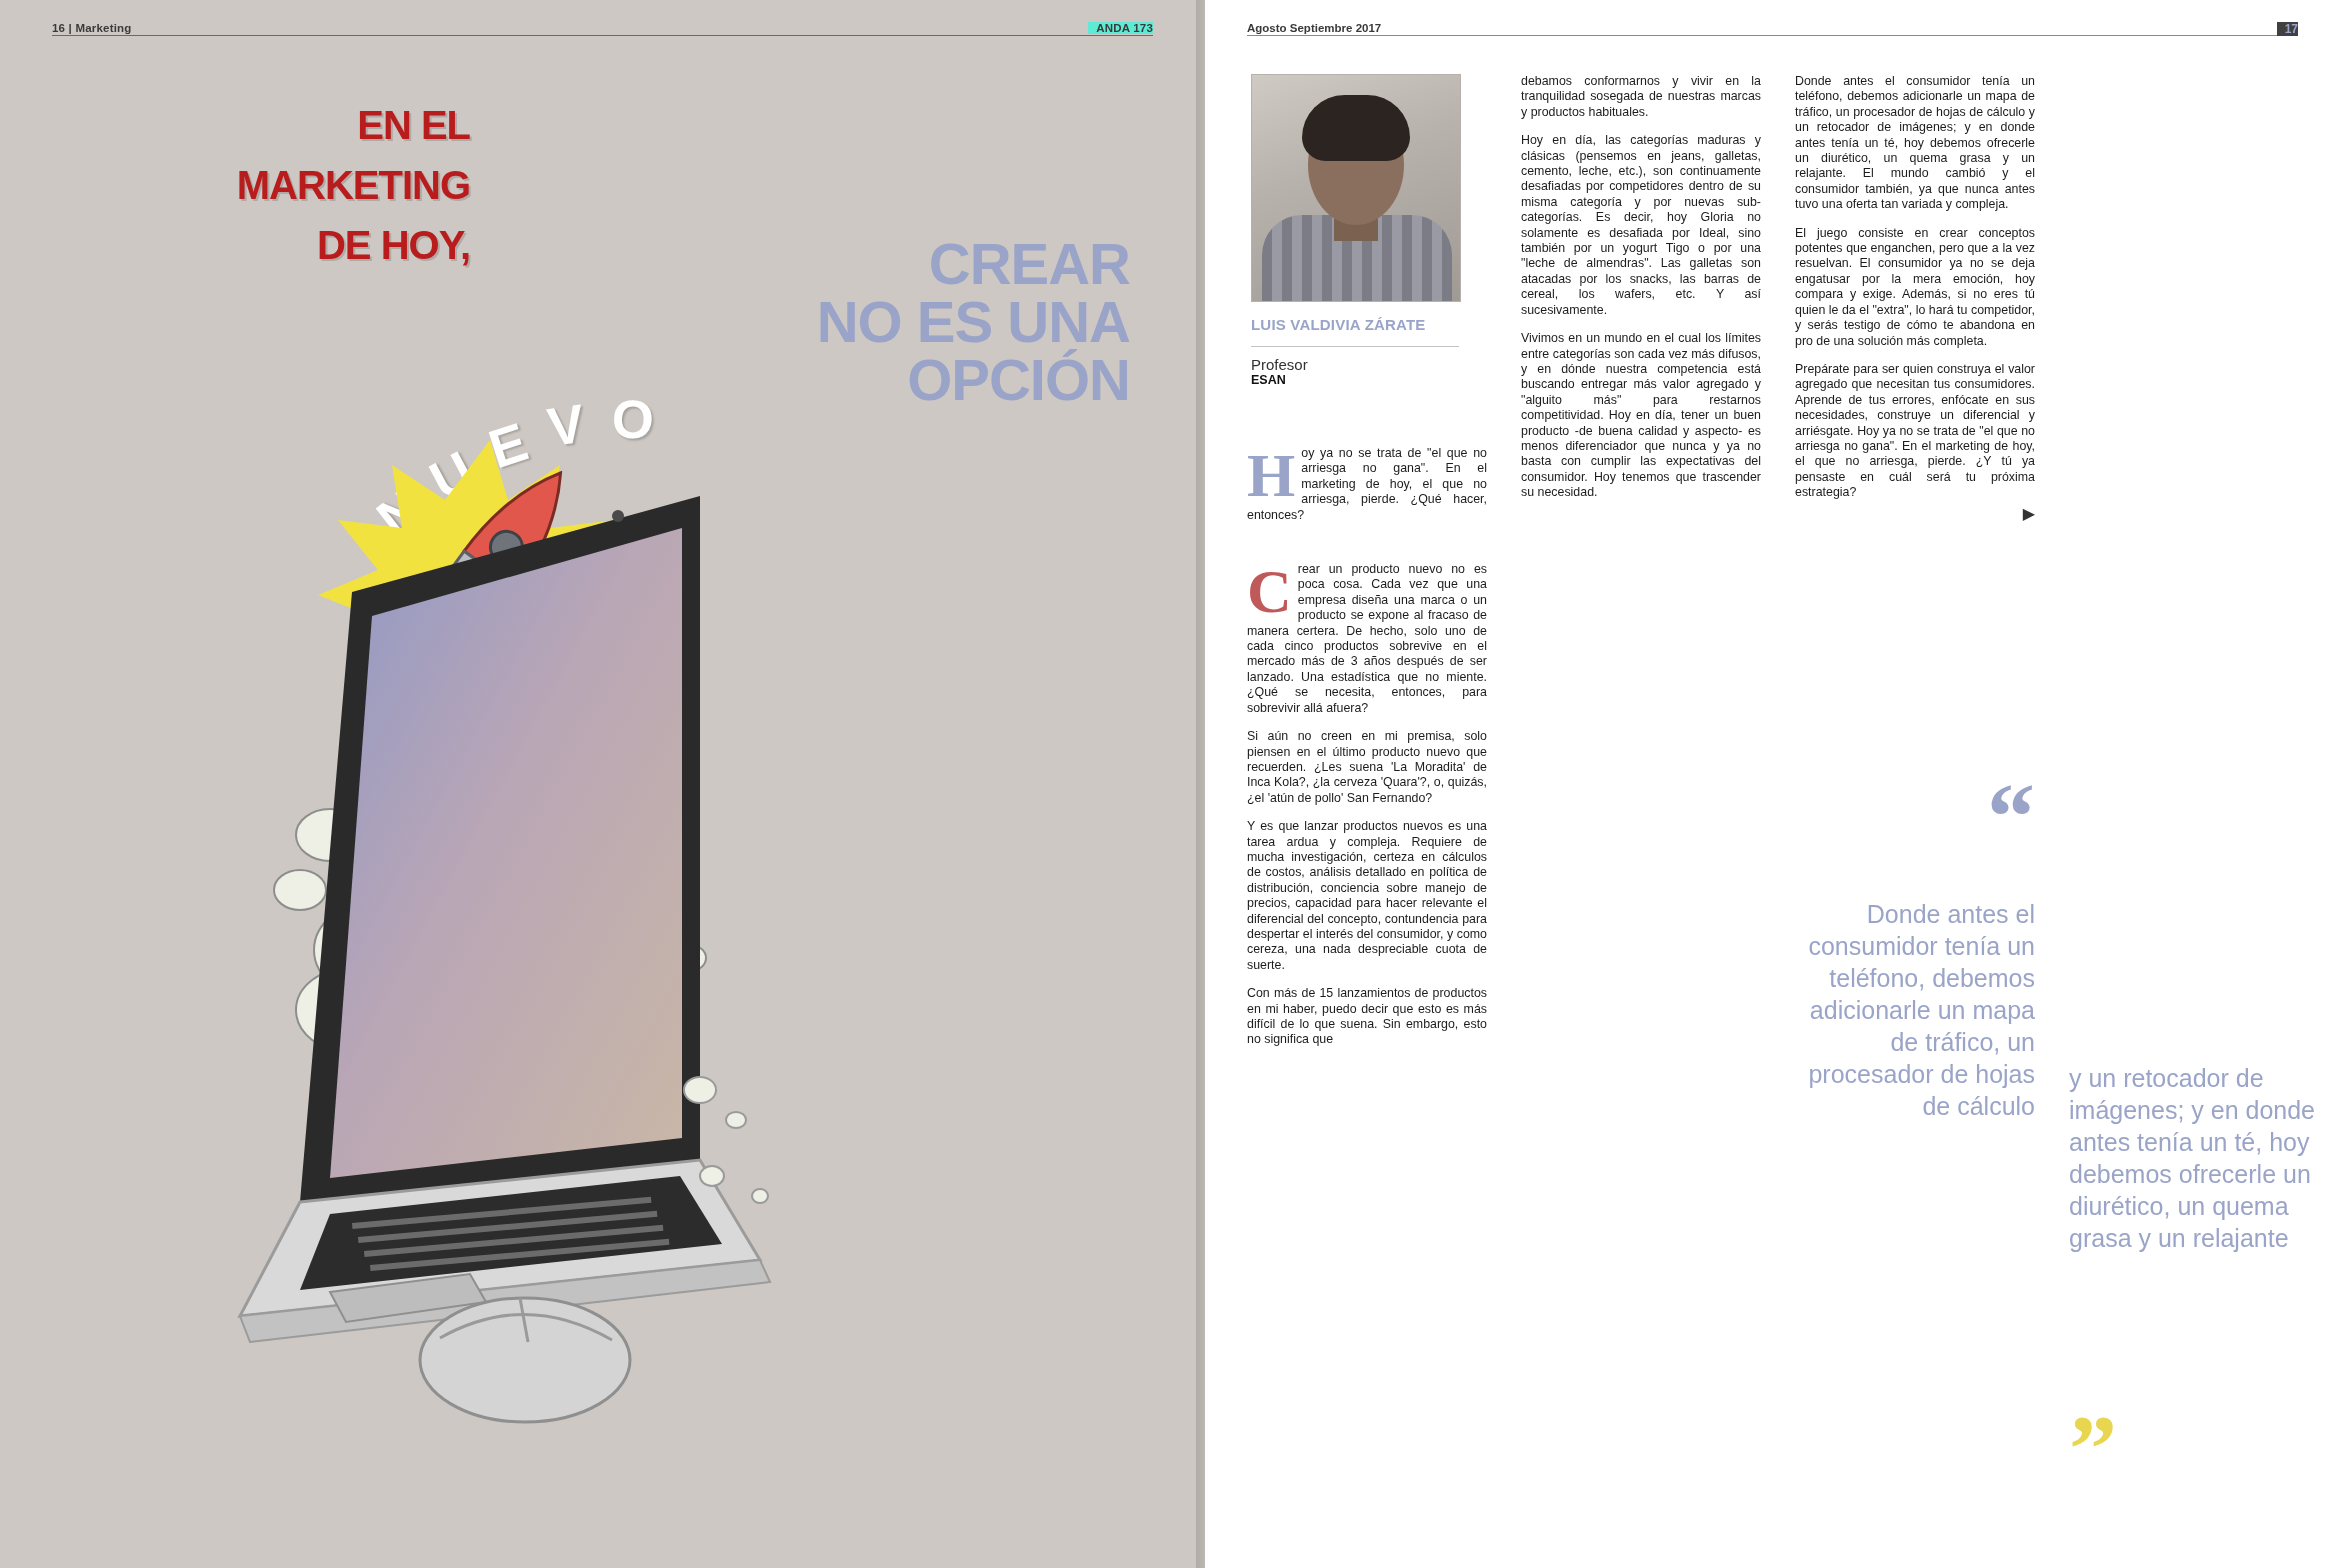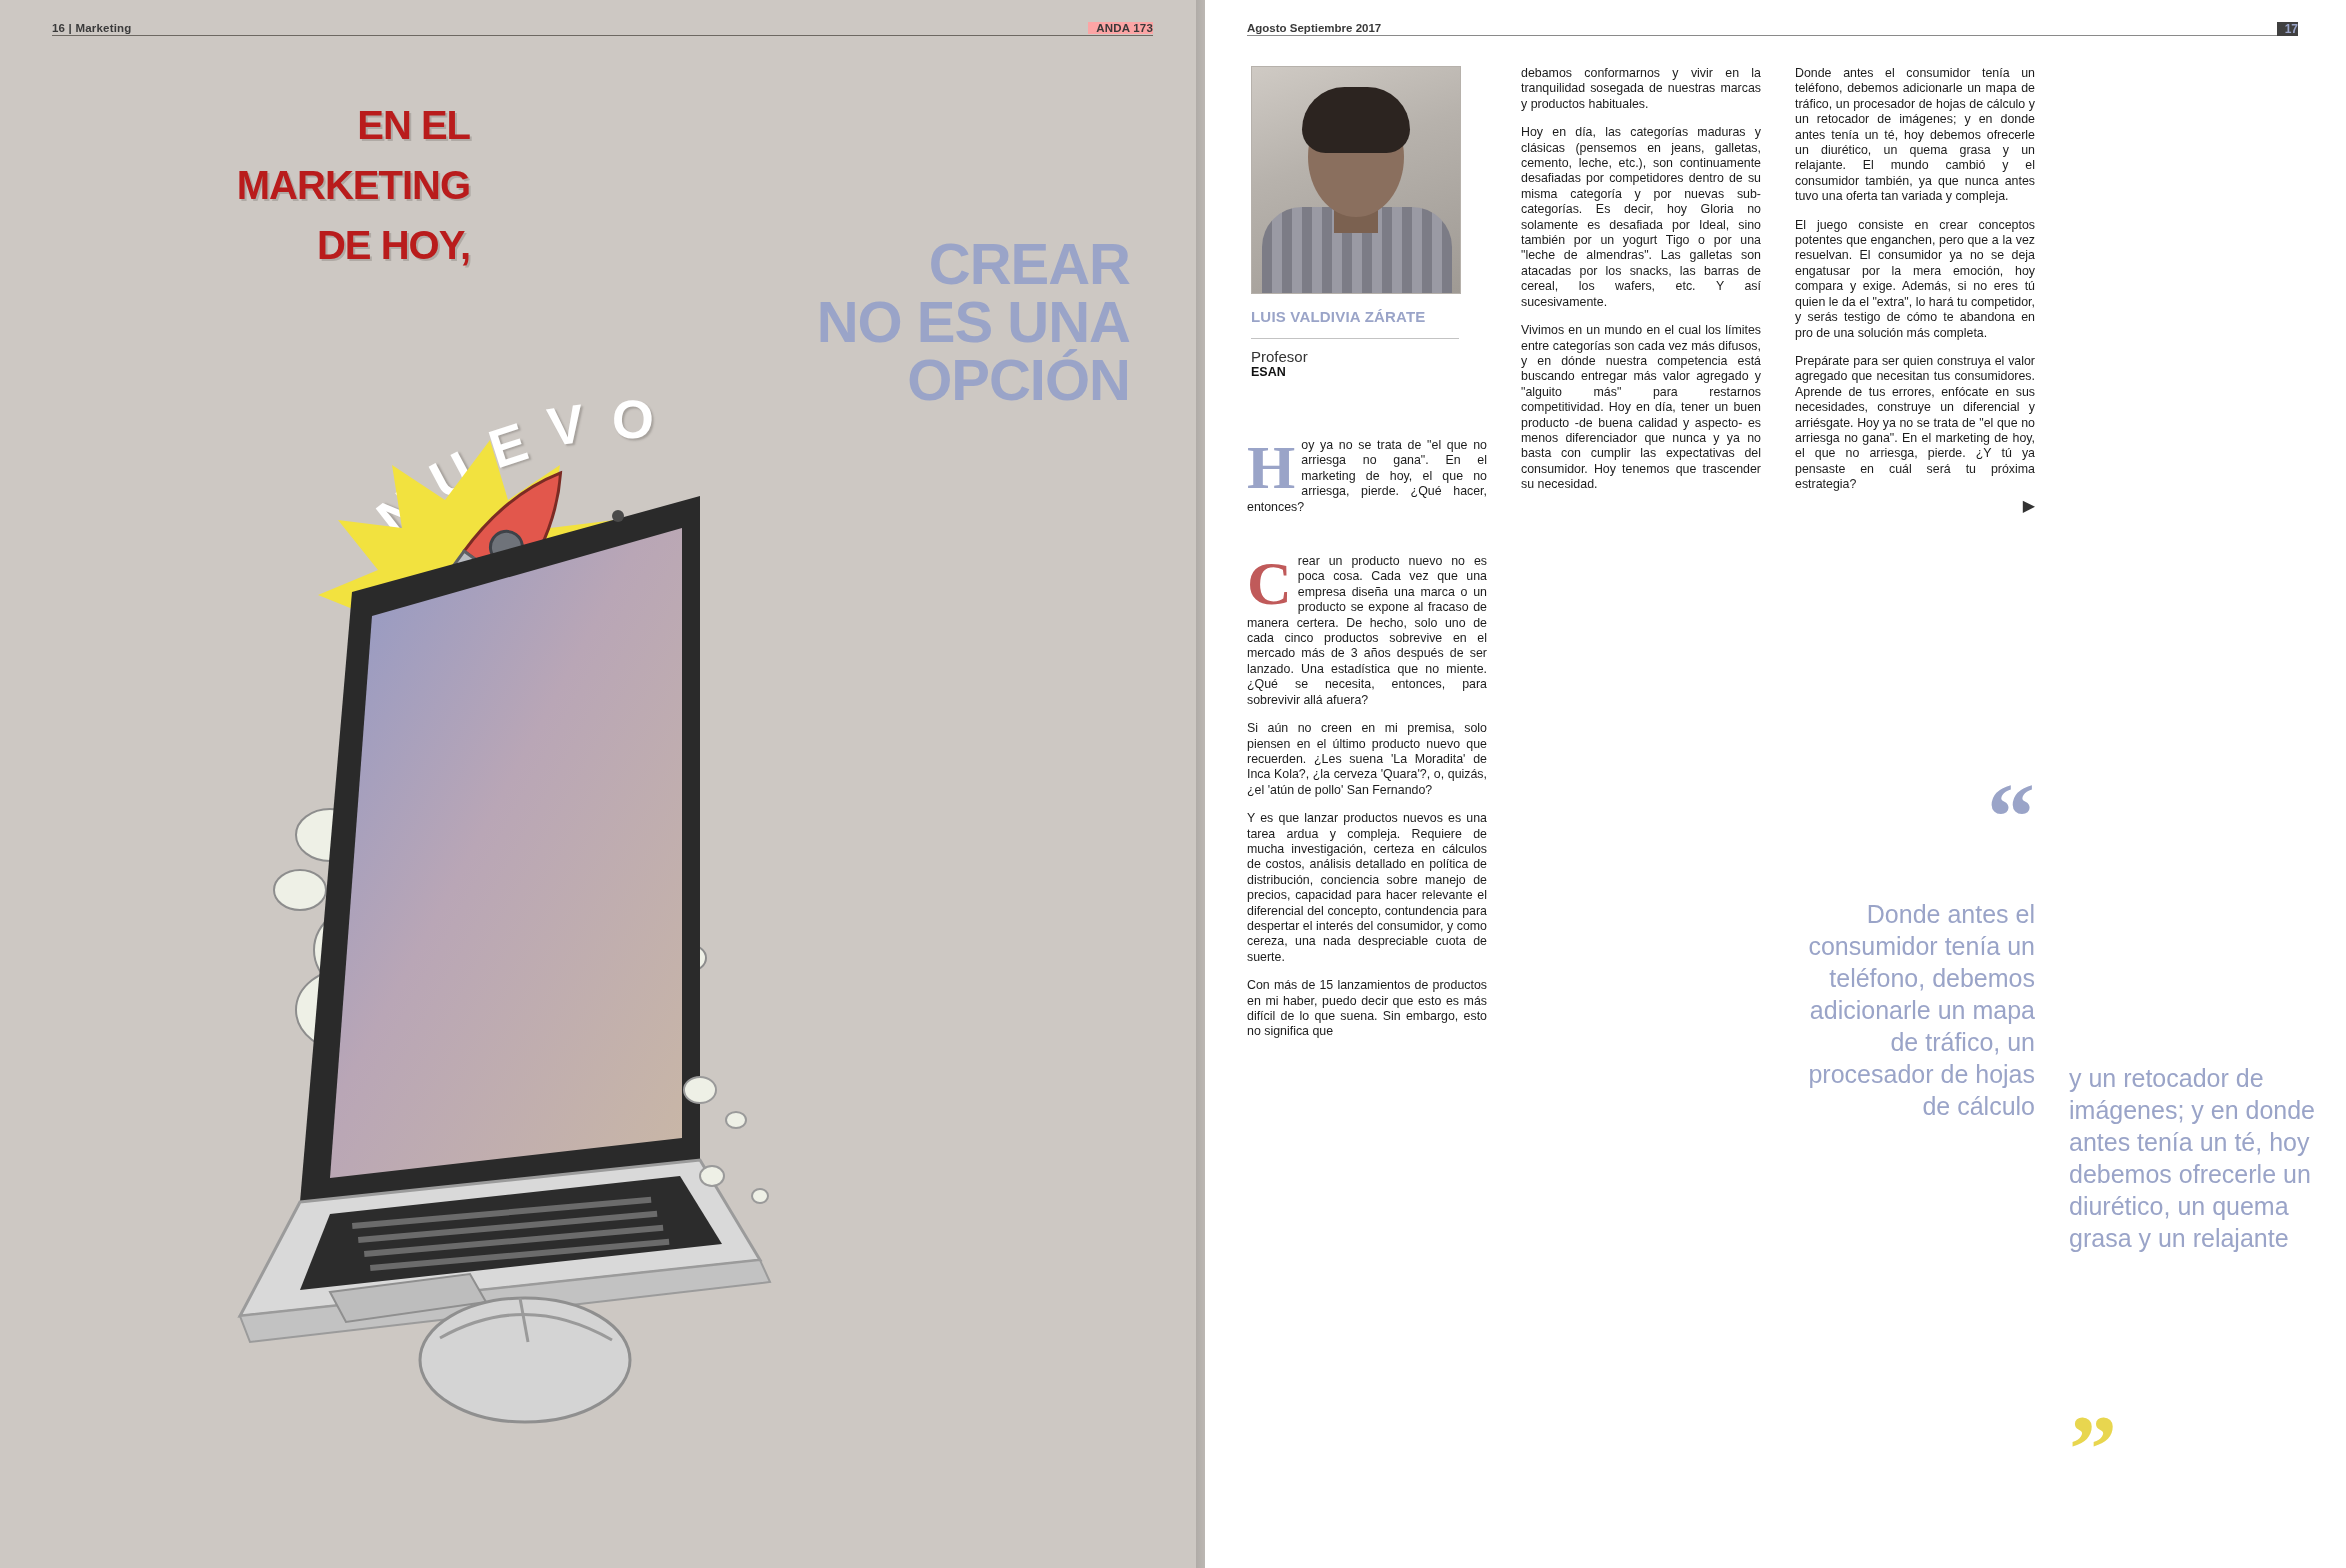--- a/index.html
+++ b/index.html
@@ -25,21 +25,21 @@
     position:absolute;left:0;right:0;top:13px;height:1px;background:#6d6862;
   }
   .folio-left{
     position:absolute;left:0;top:0;
     font-size:11.5px;letter-spacing:.2px;color:#3a3a3a;font-weight:bold;
     background:#cdc8c3;padding-right:8px;
   }
   .mag-left{
     position:absolute;right:0;top:0;
     font-size:11.5px;letter-spacing:.2px;color:#3a3a3a;font-weight:bold;
-    background:#fca5a5;padding-left:8px;
+    background:#5eead4;padding-left:8px;
   }
 
   .headline{
     position:absolute;top:95px;left:60px;width:1060px;
     text-align:right;
   }
   .hl-white{
     font-size:40px;line-height:60px;font-weight:bold;color:#b91c1c;
     letter-spacing:-1px;
     text-shadow:2px 2px 0 rgba(120,115,110,.35);
@@ -79,21 +79,21 @@
     background:#fff;padding-right:8px;
   }
   .folio-right{
     position:absolute;right:0;top:0;font-size:12px;color:#9aa4c8;font-weight:bold;
     background:#404040;padding-left:8px;
   }
 
   .cols{
     position:absolute;top:62px;left:42px;width:1060px;height:1480px;
   }
-  .col{position:absolute;top:4px;width:240px;}
+  .col{position:absolute;top:12px;width:240px;}
   .col1{left:0;}
   .col2{left:274px;}
   .col3{left:548px;}
 
   p.body{
     font-size:12.4px;line-height:15.4px;color:#1c1c1c;
     text-align:justify;margin:0 0 13px 0;
     font-family:"Liberation Sans", sans-serif;
   }
   .author-card{

